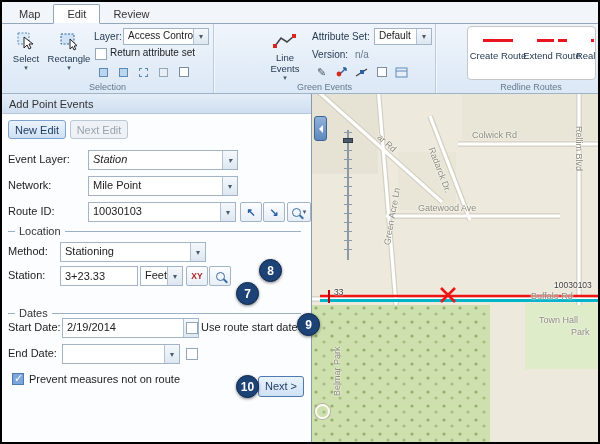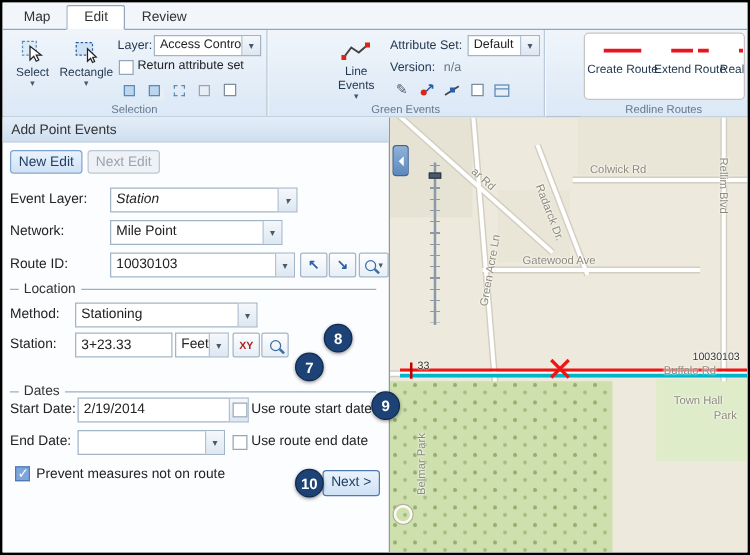--- a/index.html
+++ b/index.html
@@ -230,21 +230,21 @@
       <div class="btn" style="left:6px; top:26px; width:58px;">New Edit</div>
       <div class="btn disabled" style="left:68px; top:26px; width:58px;">Next Edit</div>
 
       <span class="flabel" style="left:6px; top:59px;">Event Layer:</span>
       <div class="dd" style="left:86px; top:56px; width:150px;font-style:italic;">
         <span class="dd-txt">Station</span>
         <span class="dd-arrow"></span>
       </div>
 
       <span class="flabel" style="left:6px; top:85px;">Network:</span>
-      <div class="dd" style="left:86px; top:82px; width:138px;">
+      <div class="dd" style="left:86px; top:82px; width:150px;">
         <span class="dd-txt">Mile Point</span>
         <span class="dd-arrow"></span>
       </div>
 
       <span class="flabel" style="left:6px; top:111px;">Route ID:</span>
       <div class="dd" style="left:86px; top:108px; width:148px;">
         <span class="dd-txt">10030103</span>
         <span class="dd-arrow"></span>
       </div>
       <div class="tbtn" style="left:238px; top:108px;">
@@ -291,21 +291,20 @@
       </div>
       <span class="cbx" style="left:184px; top:228px;"></span>
       <span class="cbl" style="left:199px; top:227px;">Use route start date</span>
 
       <span class="flabel" style="left:6px; top:253px;">End Date:</span>
       <div class="dd" style="left:60px; top:250px; width:118px;">
         <span class="dd-txt"></span>
         <span class="dd-arrow"></span>
       </div>
       <span class="cbx" style="left:184px; top:254px;"></span>
-      <span class="cbl" style="left:199px; top:253px;">Use route end date</span>
 
       <span class="cbx checked" style="left:10px; top:279px;"></span>
       <span class="cbl" style="left:27px; top:279px;">Prevent measures not on route</span>
 
       <div class="btn" style="left:256px; top:282px; width:46px; height:21px; border-color:#4f7ab0;">Next &gt;</div>
     </div>
 
     <div class="map">
       <svg class="map-svg" viewBox="0 0 286 348" preserveAspectRatio="none">
         <defs>

